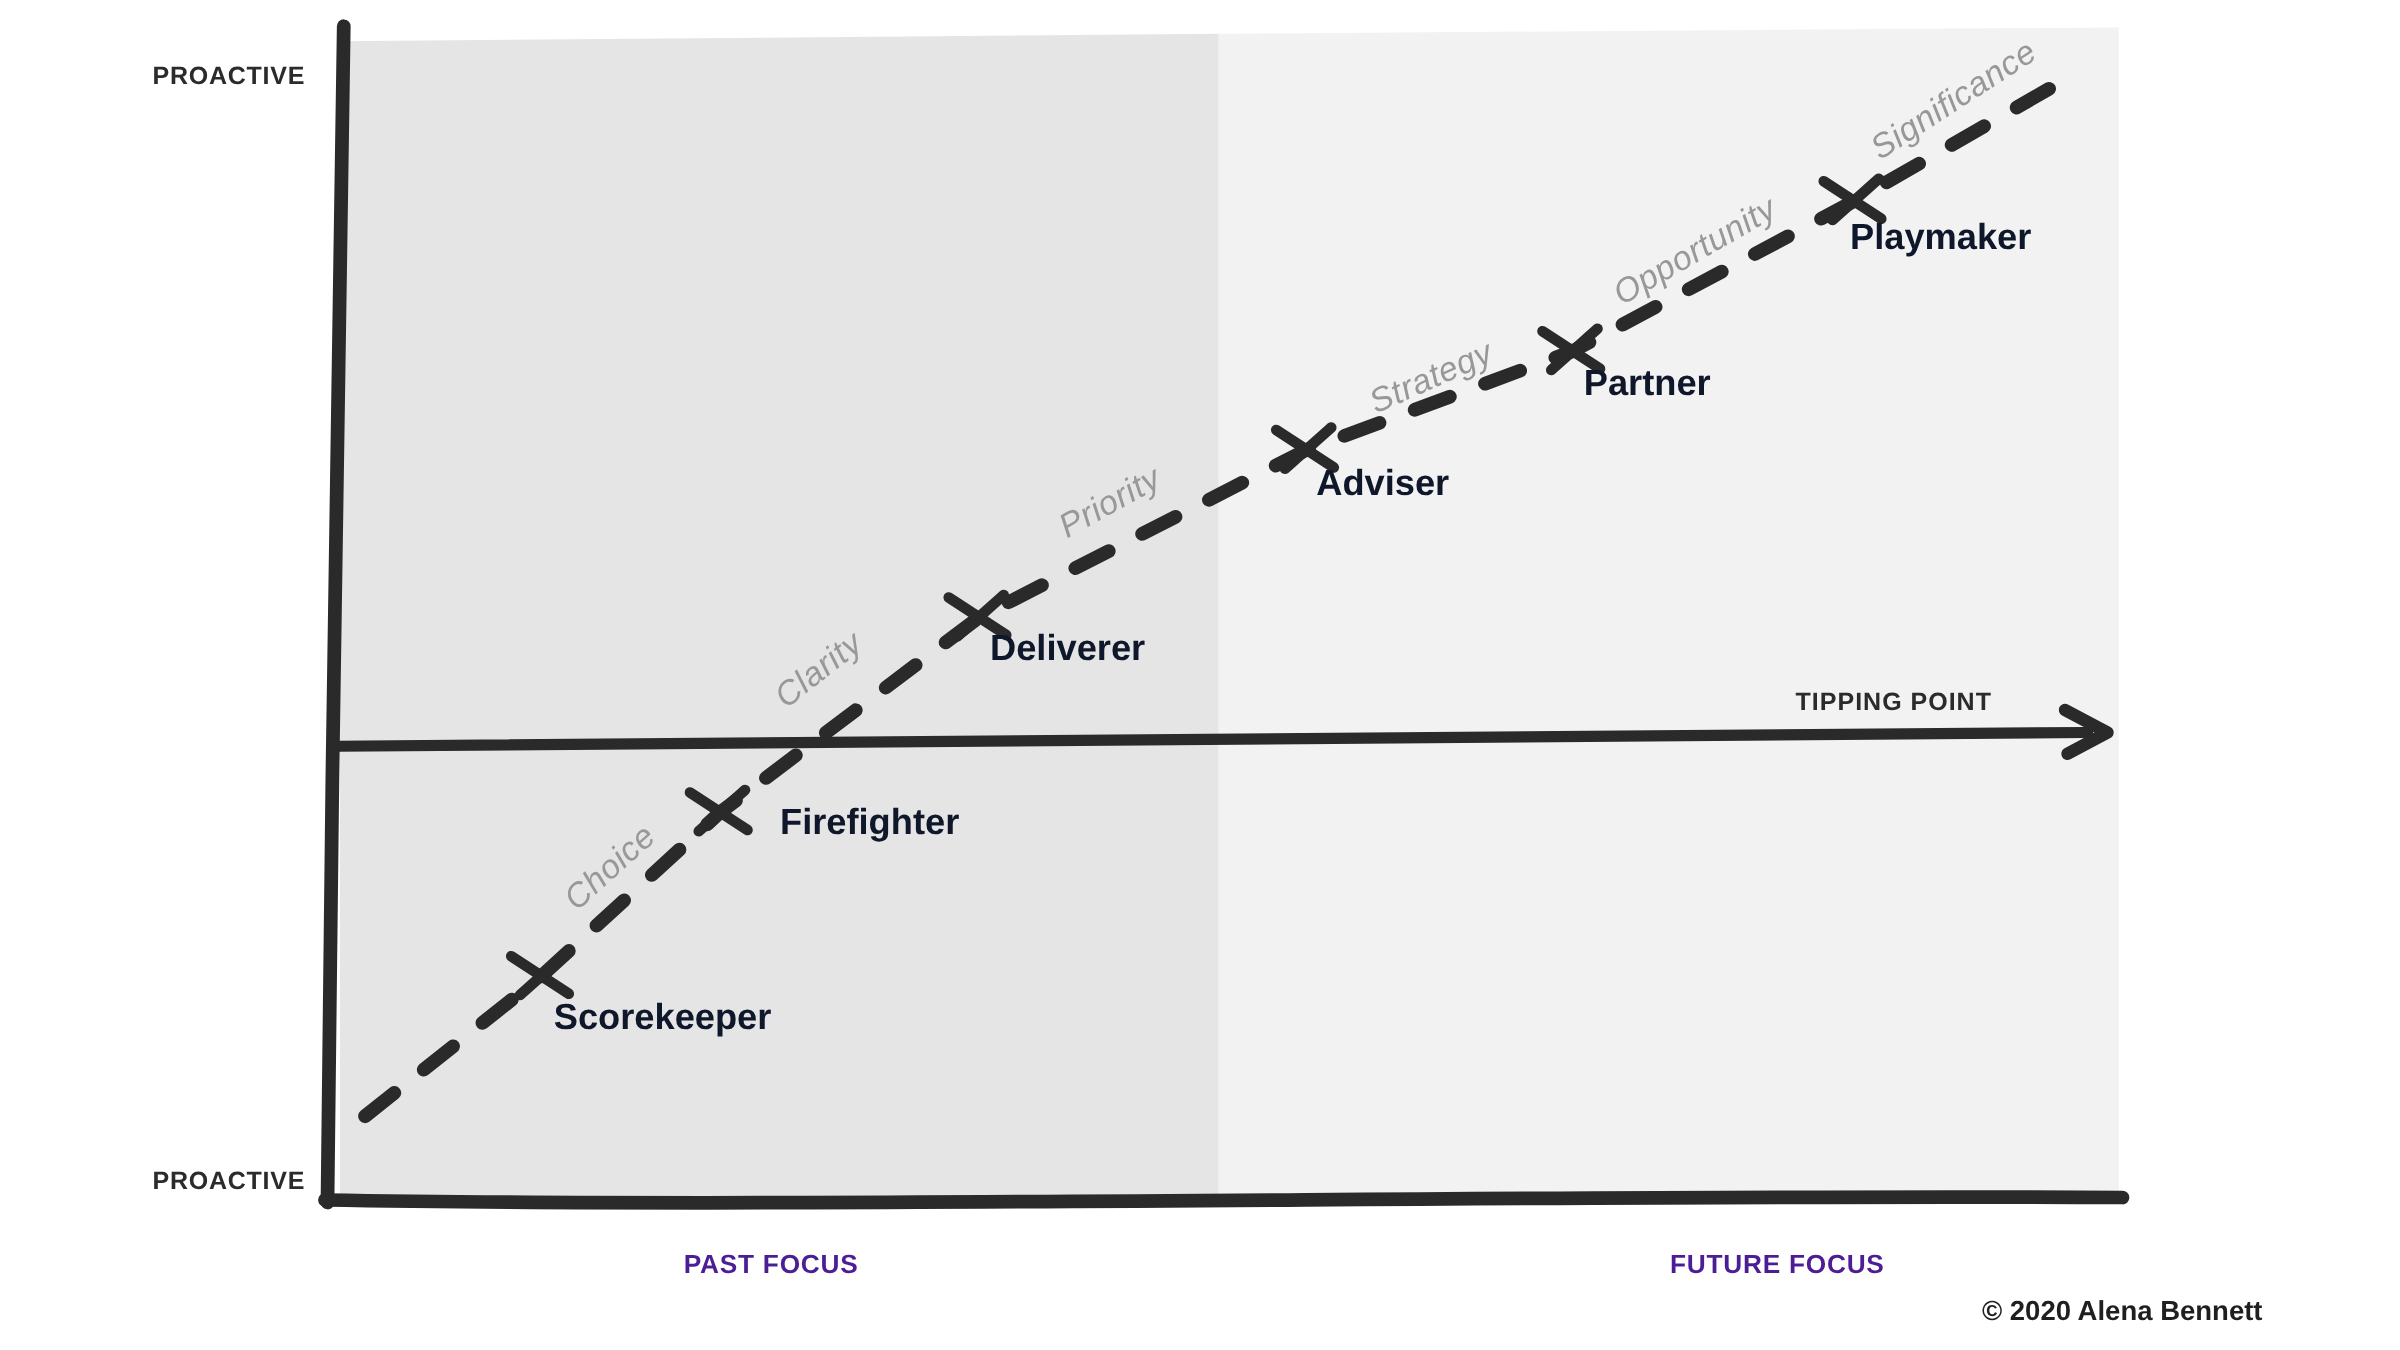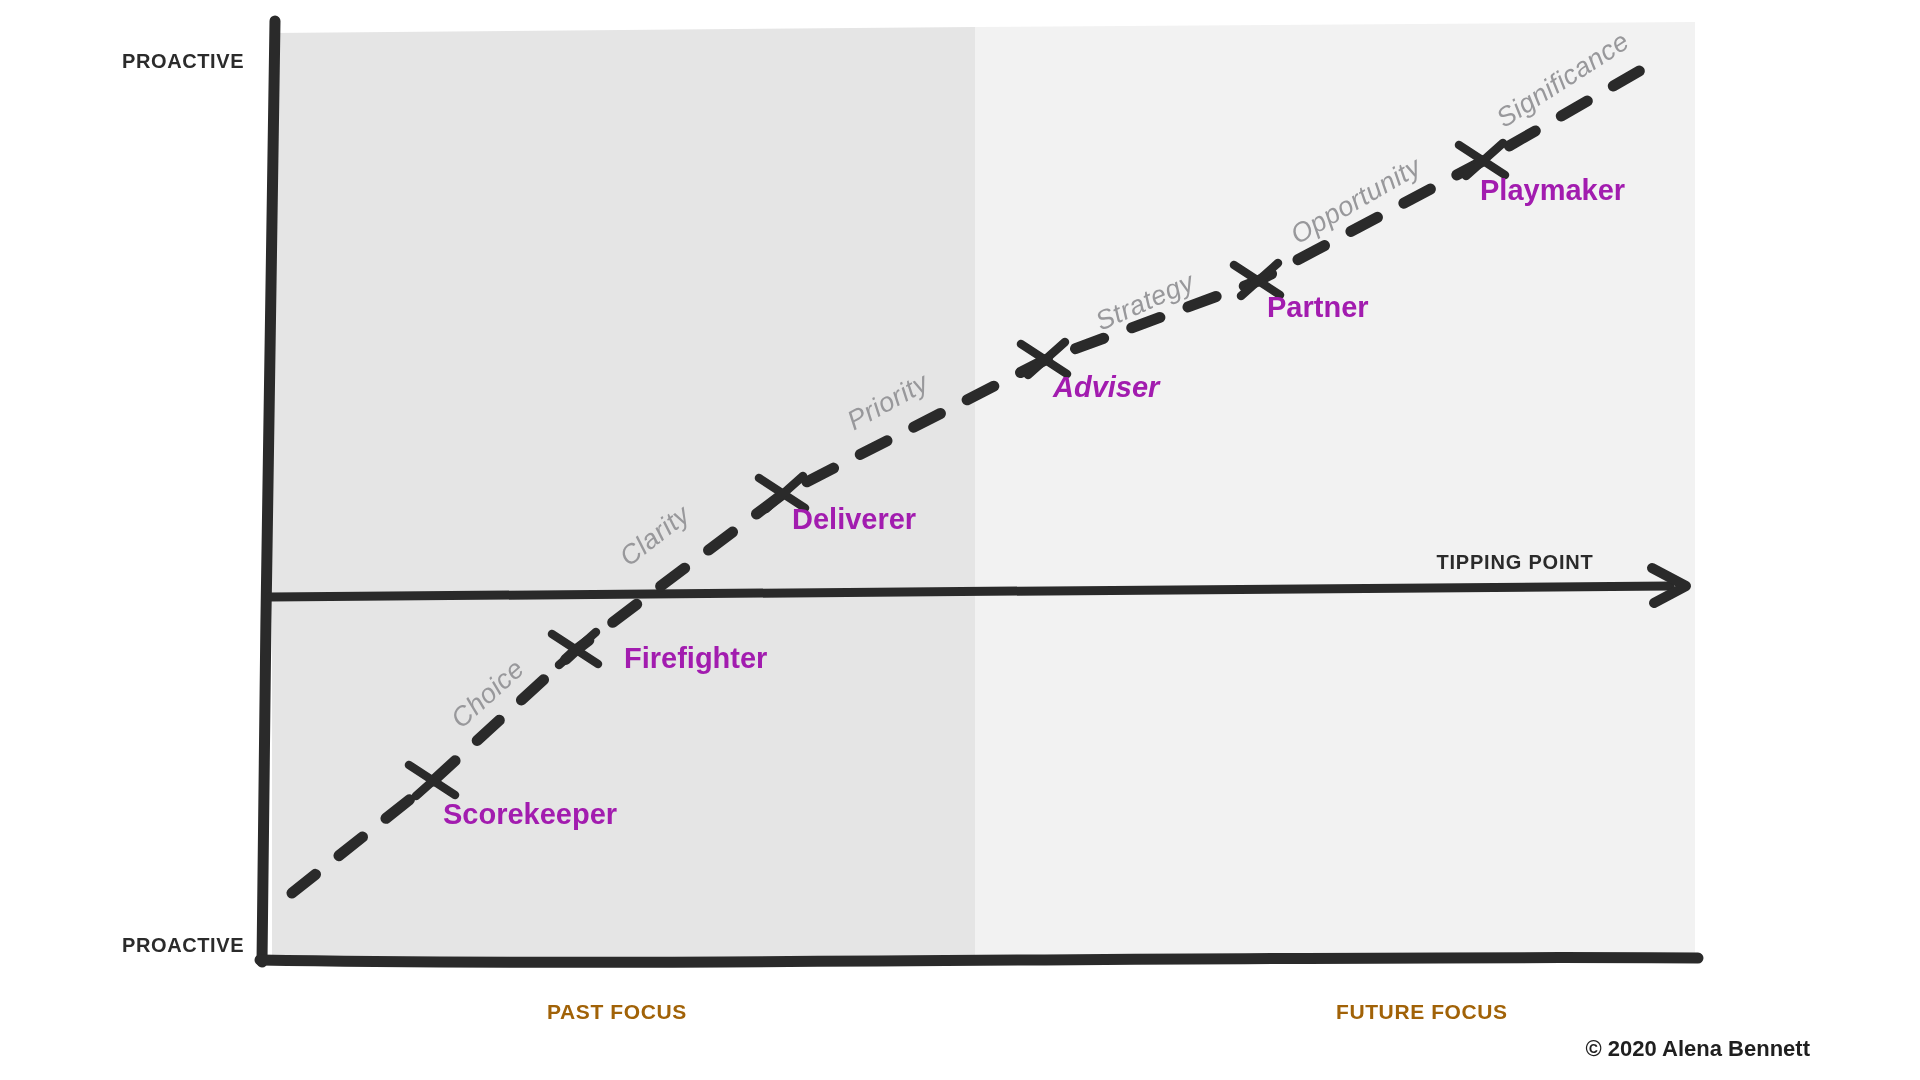--- a/index.html
+++ b/index.html
@@ -27,40 +27,40 @@
     font-size: 20px;
     letter-spacing: 0.6px;
     color: #2b2b2b;
     white-space: nowrap;
   }
   .axis-bottom-label {
     position: absolute;
     font-weight: 700;
     font-size: 21px;
     letter-spacing: 0.6px;
-    color: #a16207;
+    color: #4c1d95;
     white-space: nowrap;
   }
   .tipping-label {
     position: absolute;
     left: 1390px;
     top: 551px;
     width: 250px;
     text-align: center;
     font-weight: 700;
     font-size: 20px;
     letter-spacing: 0.8px;
     color: #2b2b2b;
     white-space: nowrap;
   }
   .stage-label {
     position: absolute;
     font-weight: 700;
     font-size: 29px;
-    color: #a21caf;
+    color: #0f172a;
     white-space: nowrap;
     line-height: 1;
   }
   .transition-label {
     position: absolute;
     font-style: italic;
     font-size: 27px;
     letter-spacing: 0.5px;
     color: #98989b;
     white-space: nowrap;
@@ -129,21 +129,21 @@
   <div class="corner-label" style="left:122px; top:934px;">PROACTIVE</div>
   <div class="axis-bottom-label" style="left:547px; top:1000px;">PAST FOCUS</div>
   <div class="axis-bottom-label" style="left:1336px; top:1000px;">FUTURE FOCUS</div>
   <div class="tipping-label">TIPPING POINT</div>
   <div class="copyright">© 2020 Alena Bennett</div>
 
   <div id="labels-layer">
       <div class="stage-label" style="left: 443px; top: 800px;">Scorekeeper</div>
       <div class="stage-label" style="left: 624px; top: 644px;">Firefighter</div>
       <div class="stage-label" style="left: 792px; top: 505px;">Deliverer</div>
-      <div class="stage-label" style="left: 1053px; top: 373px; font-style: italic;">Adviser</div>
+      <div class="stage-label" style="left: 1053px; top: 373px;">Adviser</div>
       <div class="stage-label" style="left: 1267px; top: 293px;">Partner</div>
       <div class="stage-label" style="left: 1480px; top: 176px;">Playmaker</div>
       <div class="transition-label" style="left: 488px; top: 694px; transform: translate(-50%, -50%) rotate(-42deg);">Choice</div>
       <div class="transition-label" style="left: 655px; top: 536px; transform: translate(-50%, -50%) rotate(-38deg);">Clarity</div>
       <div class="transition-label" style="left: 888px; top: 402px; transform: translate(-50%, -50%) rotate(-29deg);">Priority</div>
       <div class="transition-label" style="left: 1145px; top: 302px; transform: translate(-50%, -50%) rotate(-24deg);">Strategy</div>
       <div class="transition-label" style="left: 1356px; top: 201px; transform: translate(-50%, -50%) rotate(-30deg);">Opportunity</div>
       <div class="transition-label" style="left: 1563px; top: 80px; transform: translate(-50%, -50%) rotate(-33deg);">Significance</div>
     </div>
 </div>

